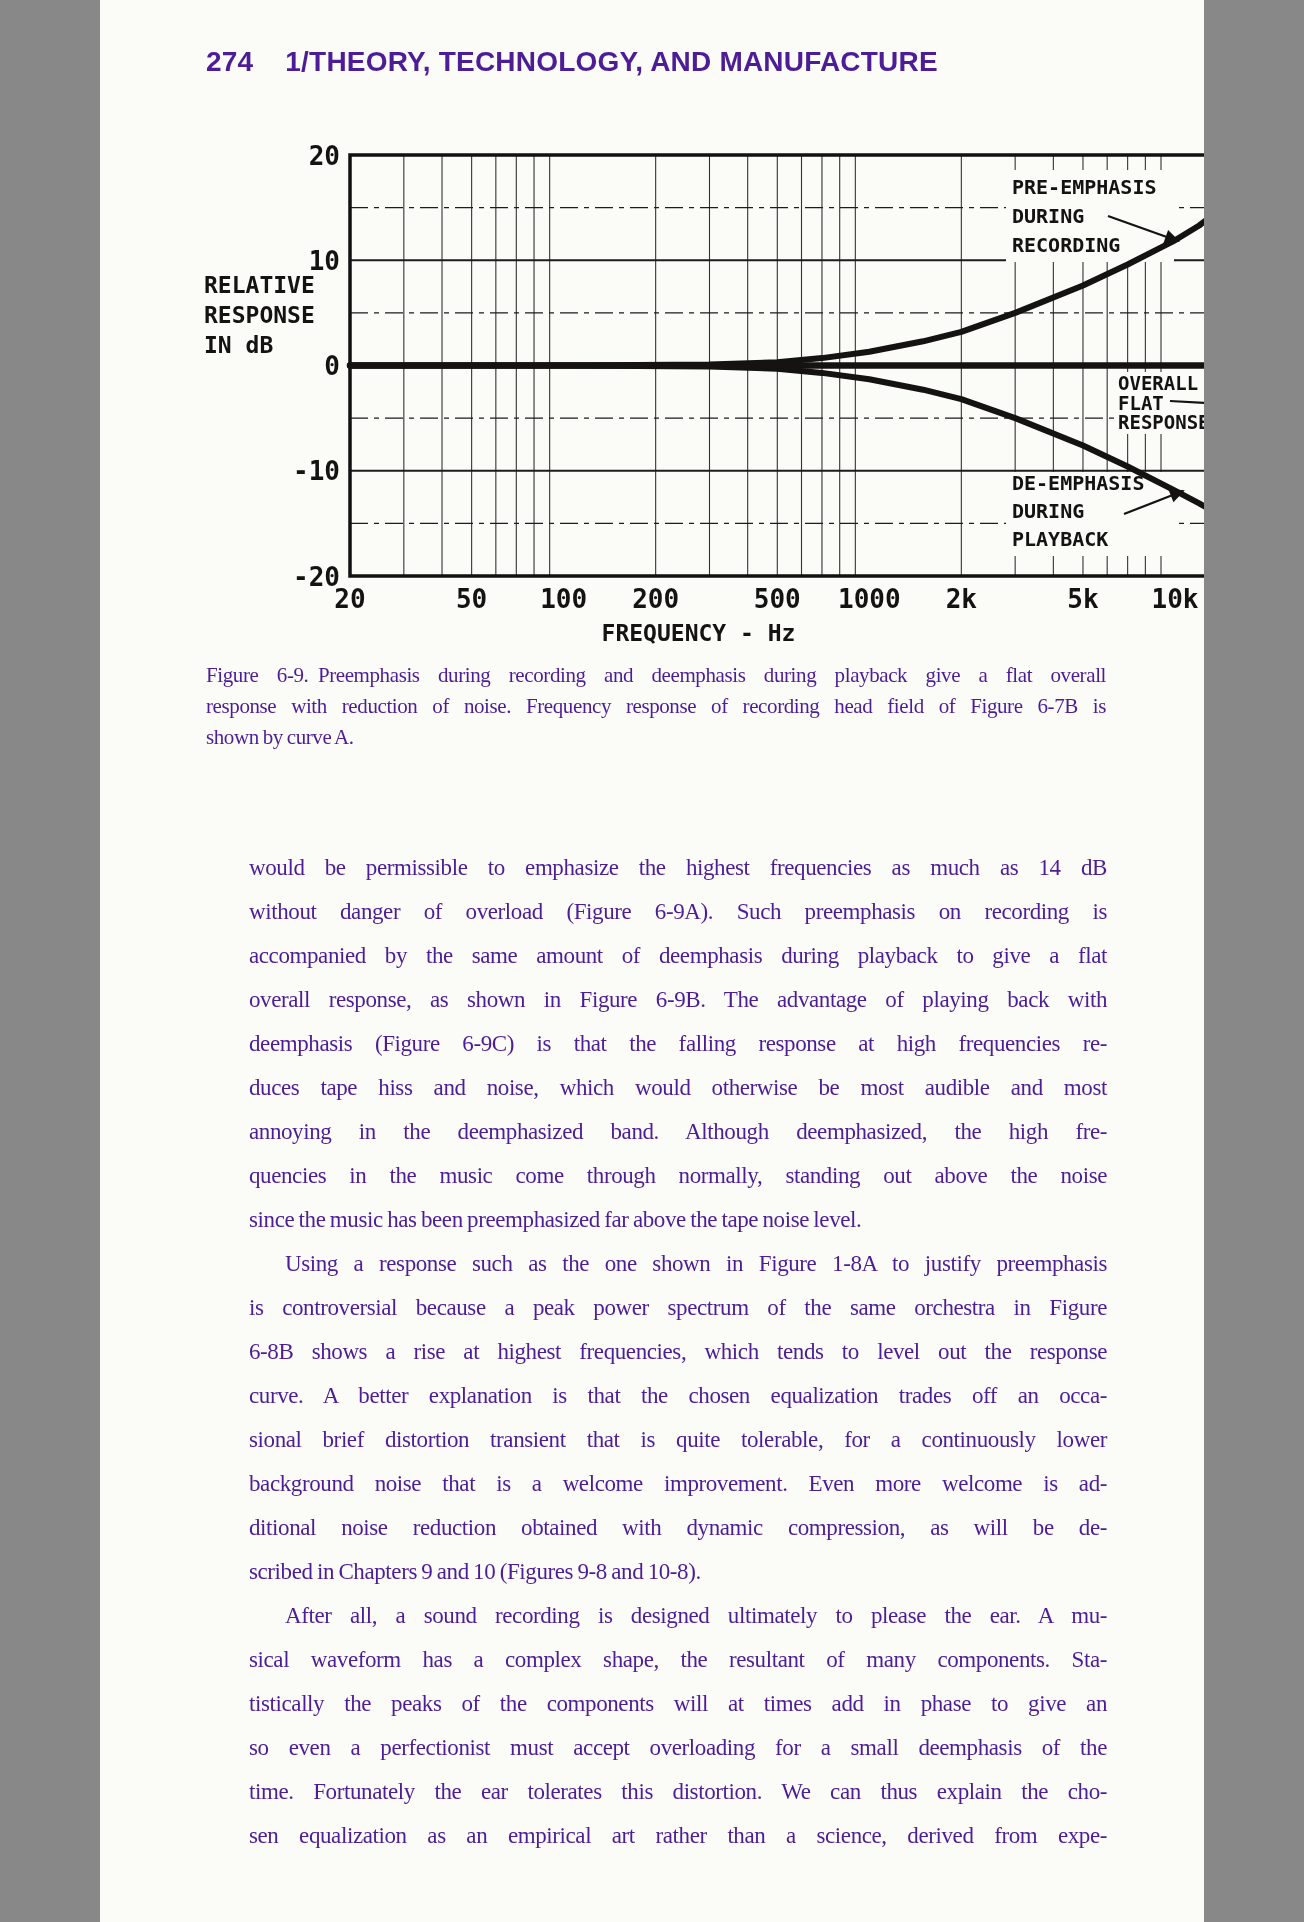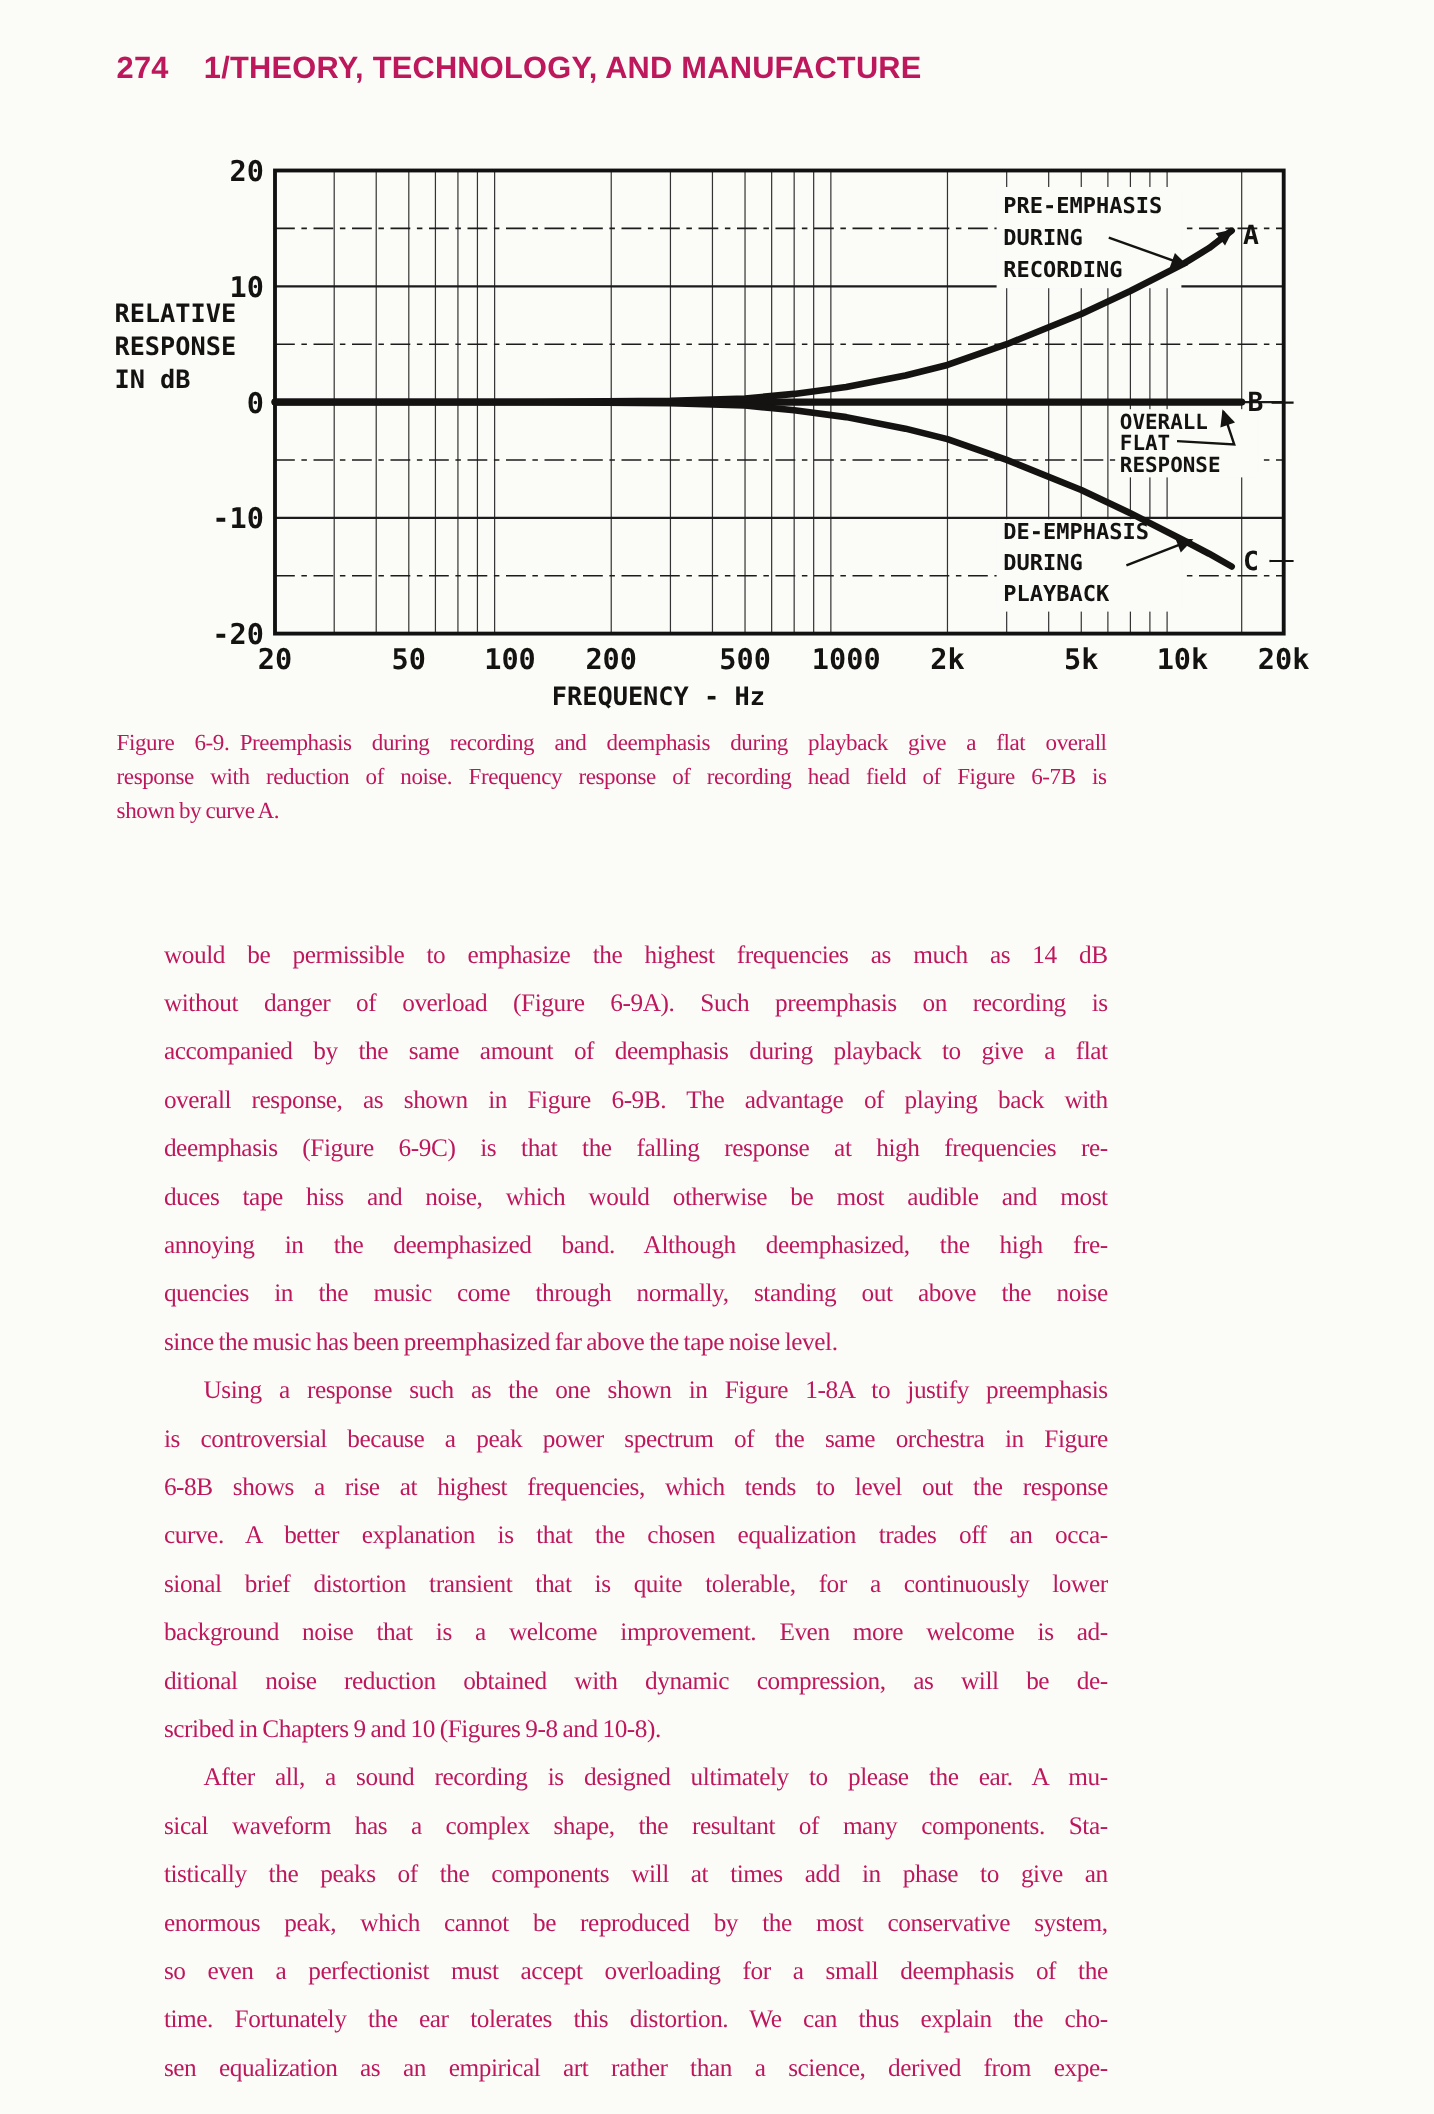--- a/index.html
+++ b/index.html
@@ -1,17 +1,17 @@
 <!DOCTYPE html>
 <html><head>
 <meta charset="utf-8">
 <style>
   html,body{margin:0;padding:0;background:#888;}
-  .page{position:relative;width:1304px;height:1922px;background:#fbfbf8;
-        font-family:"Liberation Serif",serif;color:#be185d;overflow:hidden;margin:0 auto;}
+  .page{position:relative;width:1104px;height:1922px;background:#fbfbf8;
+        font-family:"Liberation Serif",serif;color:#4c1d95;overflow:hidden;margin:0 auto;}
   .header{position:absolute;left:106px;top:46px;
           font-family:"Liberation Sans",sans-serif;font-weight:bold;font-size:28px;
           letter-spacing:.2px;display:flex;gap:32px;white-space:nowrap;}
   .figure-svg{position:absolute;left:0;top:0;}
   svg text{font-family:"DejaVu Sans Mono",monospace;font-weight:bold;fill:#141312;}
   .caption{position:absolute;left:106px;top:660px;width:900px;
            font-size:21px;line-height:31px;letter-spacing:-.4px;word-spacing:-1px;}
   .cap-line{text-align:justify;text-align-last:justify;}
   .cap-line.flush{text-align-last:left;}
   .cap-label{font-weight:normal;}
@@ -134,19 +134,18 @@
       <div class="jline">is controversial because a peak power spectrum of the same orchestra in Figure</div>
       <div class="jline">6-8B shows a rise at highest frequencies, which tends to level out the response</div>
       <div class="jline">curve. A better explanation is that the chosen equalization trades off an occa-</div>
       <div class="jline">sional brief distortion transient that is quite tolerable, for a continuously lower</div>
       <div class="jline">background noise that is a welcome improvement. Even more welcome is ad-</div>
       <div class="jline">ditional noise reduction obtained with dynamic compression, as will be de-</div>
       <div class="jline flush">scribed in Chapters 9 and 10 (Figures 9-8 and 10-8).</div>
       <div class="jline indent">After all, a sound recording is designed ultimately to please the ear. A mu-</div>
       <div class="jline">sical waveform has a complex shape, the resultant of many components. Sta-</div>
       <div class="jline">tistically the peaks of the components will at times add in phase to give an</div>
-      <div class="jline">enormous peak, which cannot be reproduced by the most conservative system,</div>
       <div class="jline">so even a perfectionist must accept overloading for a small deemphasis of the</div>
       <div class="jline">time. Fortunately the ear tolerates this distortion. We can thus explain the cho-</div>
       <div class="jline">sen equalization as an empirical art rather than a science, derived from expe-</div>
     </div>
 
 </div>
 
 </body></html>

